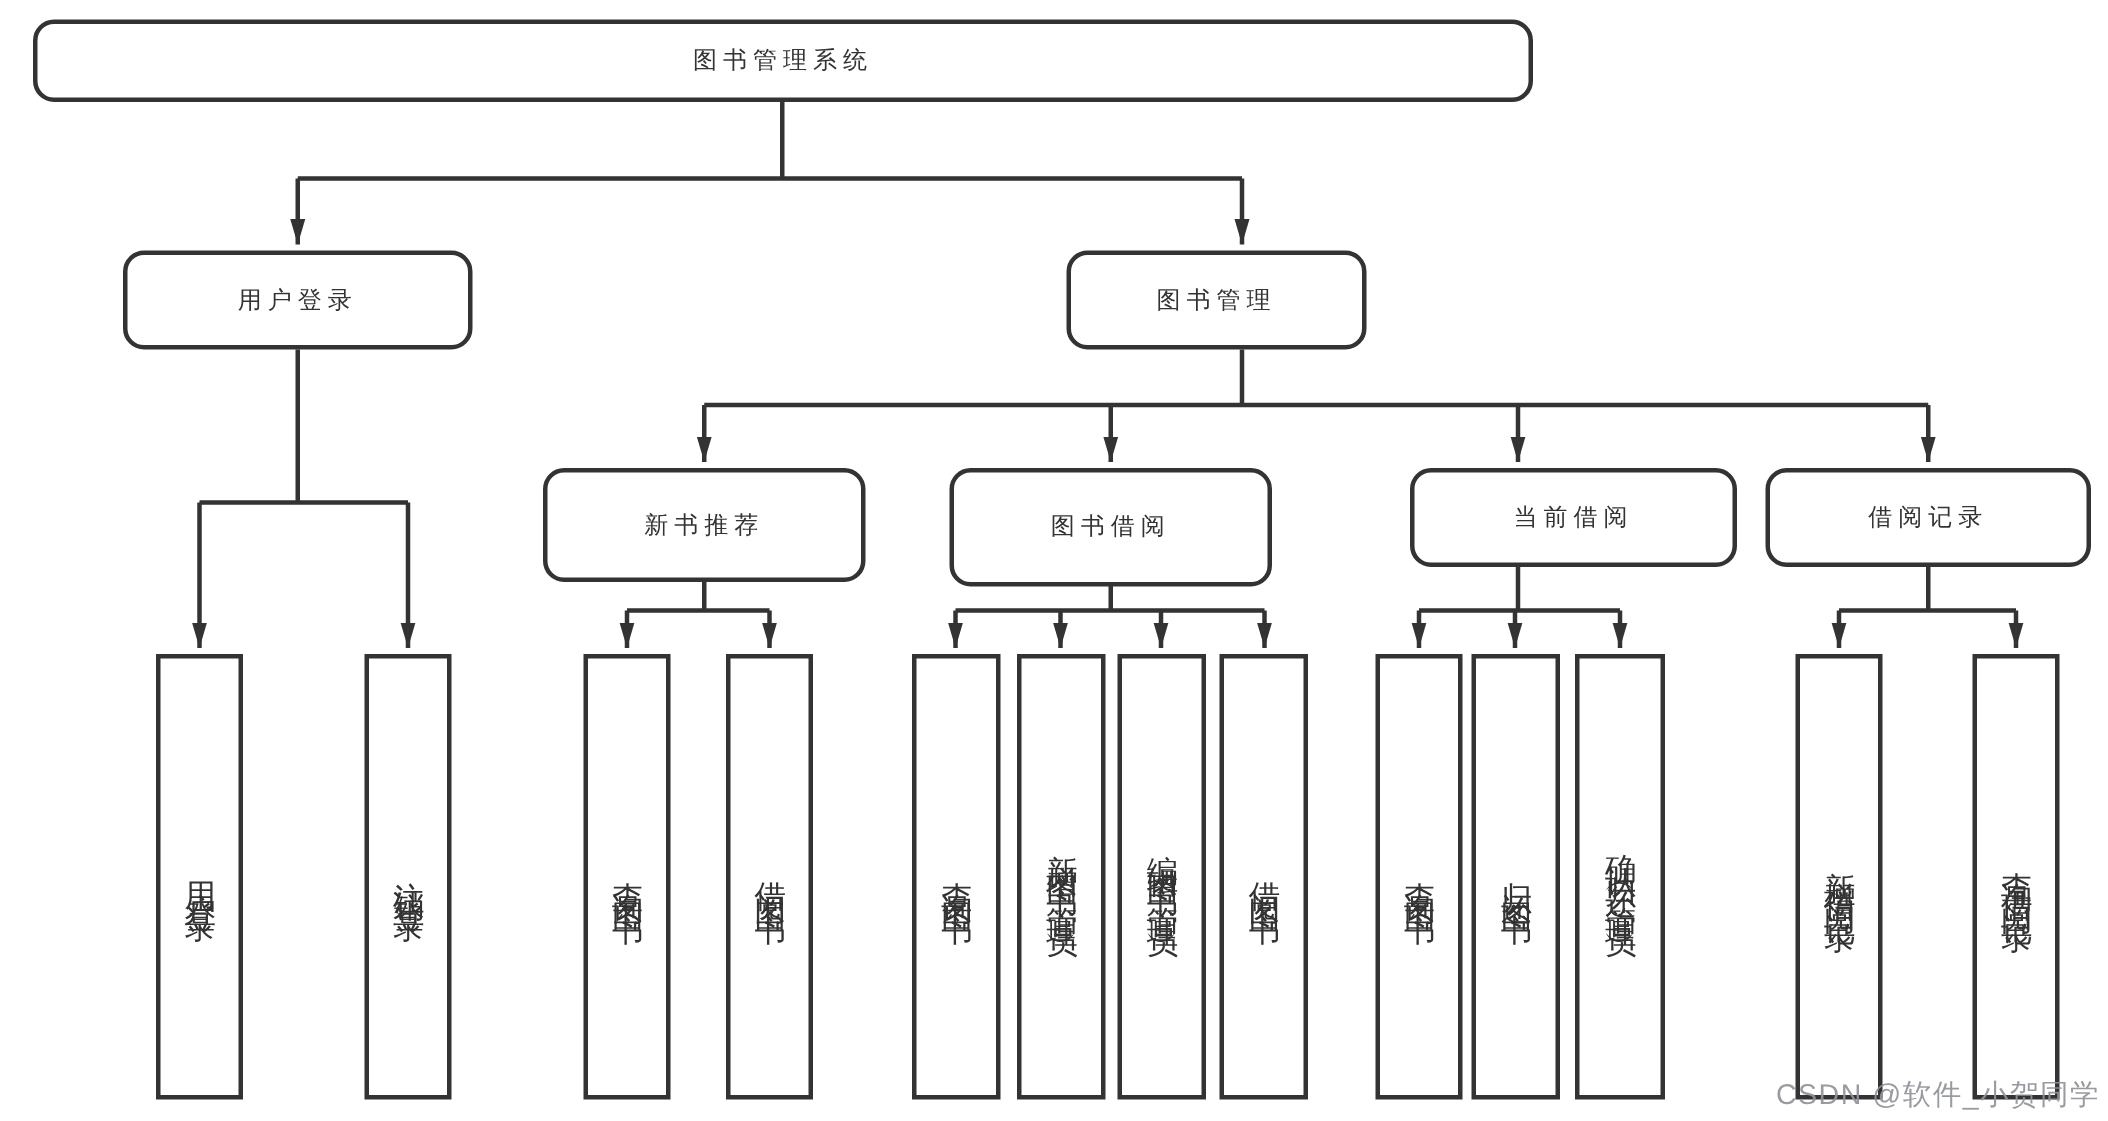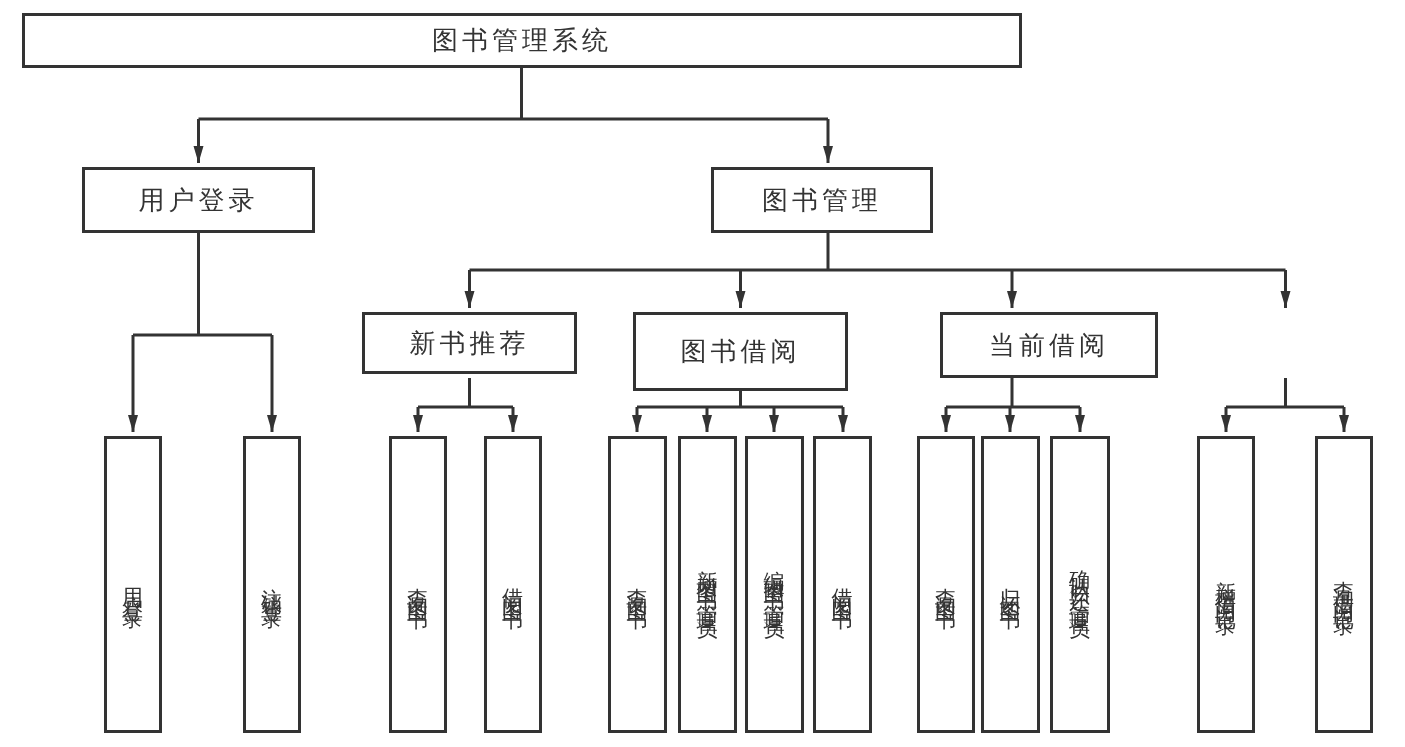--- a/index.html
+++ b/index.html
@@ -29,23 +29,24 @@
     box-sizing: border-box;
     background: #ffffff;
     border: 3px solid #333333;
     color: #333333;
     display: flex;
     align-items: center;
     justify-content: center;
     text-align: center;
   }
   .hlabel {
-    font-size: 26px;
+    font-size: 16px;
     letter-spacing: 4px;
     white-space: nowrap;
+    border-radius: 14px;
   }
   .leaf {
     top: 436px;
     height: 297px;
     writing-mode: vertical-rl;
     text-orientation: mixed;
     font-size: 21px;
     line-height: 1;
     letter-spacing: 7px;
   }
@@ -100,38 +101,40 @@
     <path d="M946 407 V432" fill="none" stroke="#333333" stroke-width="3" marker-end="url(#arrow)"></path>
     <path d="M1010 407 V432" fill="none" stroke="#333333" stroke-width="3" marker-end="url(#arrow)"></path>
     <path d="M1080 407 V432" fill="none" stroke="#333333" stroke-width="3" marker-end="url(#arrow)"></path>
     <path d="M1226 407 V432" fill="none" stroke="#333333" stroke-width="3" marker-end="url(#arrow)"></path>
     <path d="M1344 407 V432" fill="none" stroke="#333333" stroke-width="3" marker-end="url(#arrow)"></path>
   </svg>
 
   <div class="box hlabel" style="left:22px; top:13px; width:1000px; height:55px;">图书管理系统</div>
 
   <div class="box hlabel" style="left:82px; top:167px; width:233px; height:66px;">用户登录</div>
-  <div class="box hlabel" style="left:711px; top:167px; width:222px; height:66px;">图书管理</div>
+  <div class="box hlabel" style="left:711px; top:167px; width:200px; height:66px;">图书管理</div>
 
-  <div class="box hlabel" style="left:362px; top:312px; width:215px; height:62px;">新书推荐</div>
+  <div class="box hlabel" style="left:362px; top:312px; width:215px; height:76px;">新书推荐</div>
   <div class="box hlabel" style="left:633px; top:312px; width:215px; height:79px;">图书借阅</div>
   <div class="box hlabel" style="left:940px; top:312px; width:218px; height:66px;">当前借阅</div>
+  <div class="box hlabel" style="left:1177px; top:312px; width:217px; height:66px;">借阅记录</div>
 
   <div class="box leaf" style="left:104px; width:58px;">用户登录</div>
   <div class="box leaf" style="left:243px; width:58px;">注销登录</div>
 
   <div class="box leaf" style="left:389px; width:58px;">查询图书</div>
   <div class="box leaf" style="left:484px; width:58px;">借阅图书</div>
 
   <div class="box leaf" style="left:608px; width:59px;">查询图书</div>
   <div class="box leaf" style="left:678px; width:59px;">新增图书（管理员）</div>
   <div class="box leaf" style="left:745px; width:59px;">编辑图书（管理员）</div>
   <div class="box leaf" style="left:813px; width:59px;">借阅图书</div>
 
   <div class="box leaf" style="left:917px; width:58px;">查询图书</div>
   <div class="box leaf" style="left:981px; width:59px;">归还图书</div>
   <div class="box leaf" style="left:1050px; width:60px;">确认归还（管理员）</div>
 
   <div class="box leaf" style="left:1197px; width:58px;">新增借阅记录</div>
   <div class="box leaf" style="left:1315px; width:58px;">查询借阅记录</div>
 
+  <div class="watermark">CSDN @软件_小贺同学</div>
 
 </div>
 
 </body></html>

